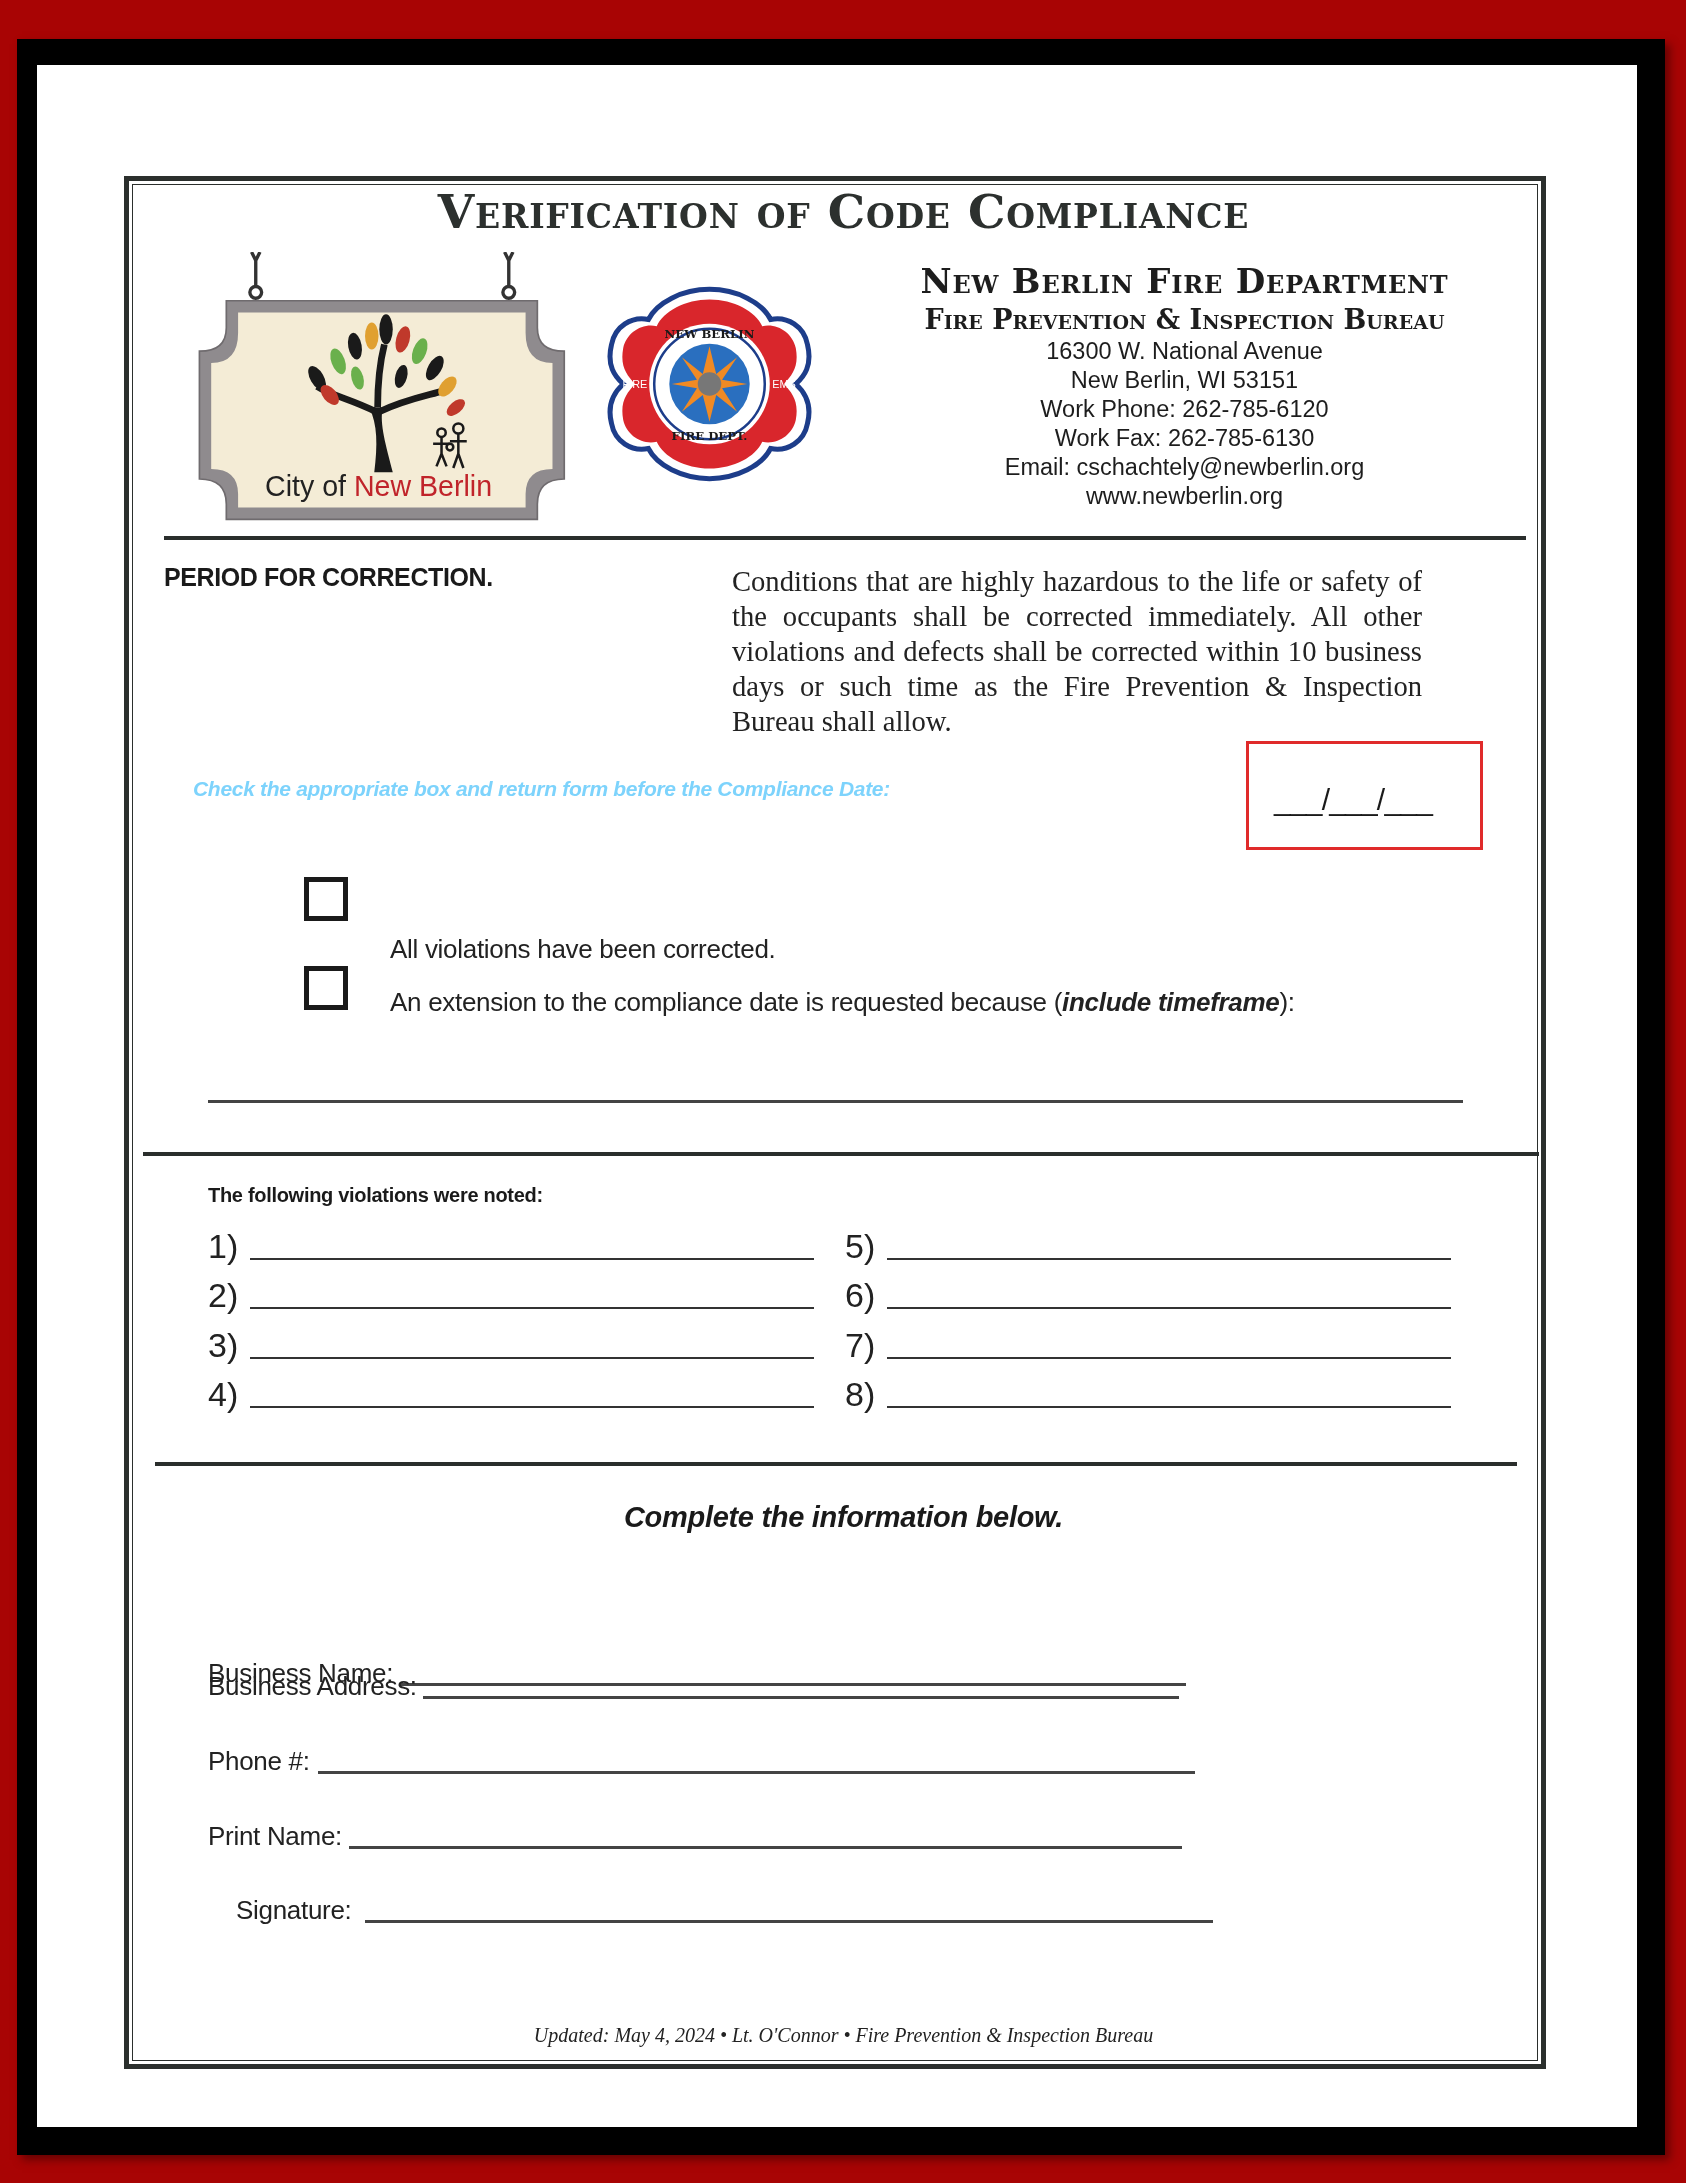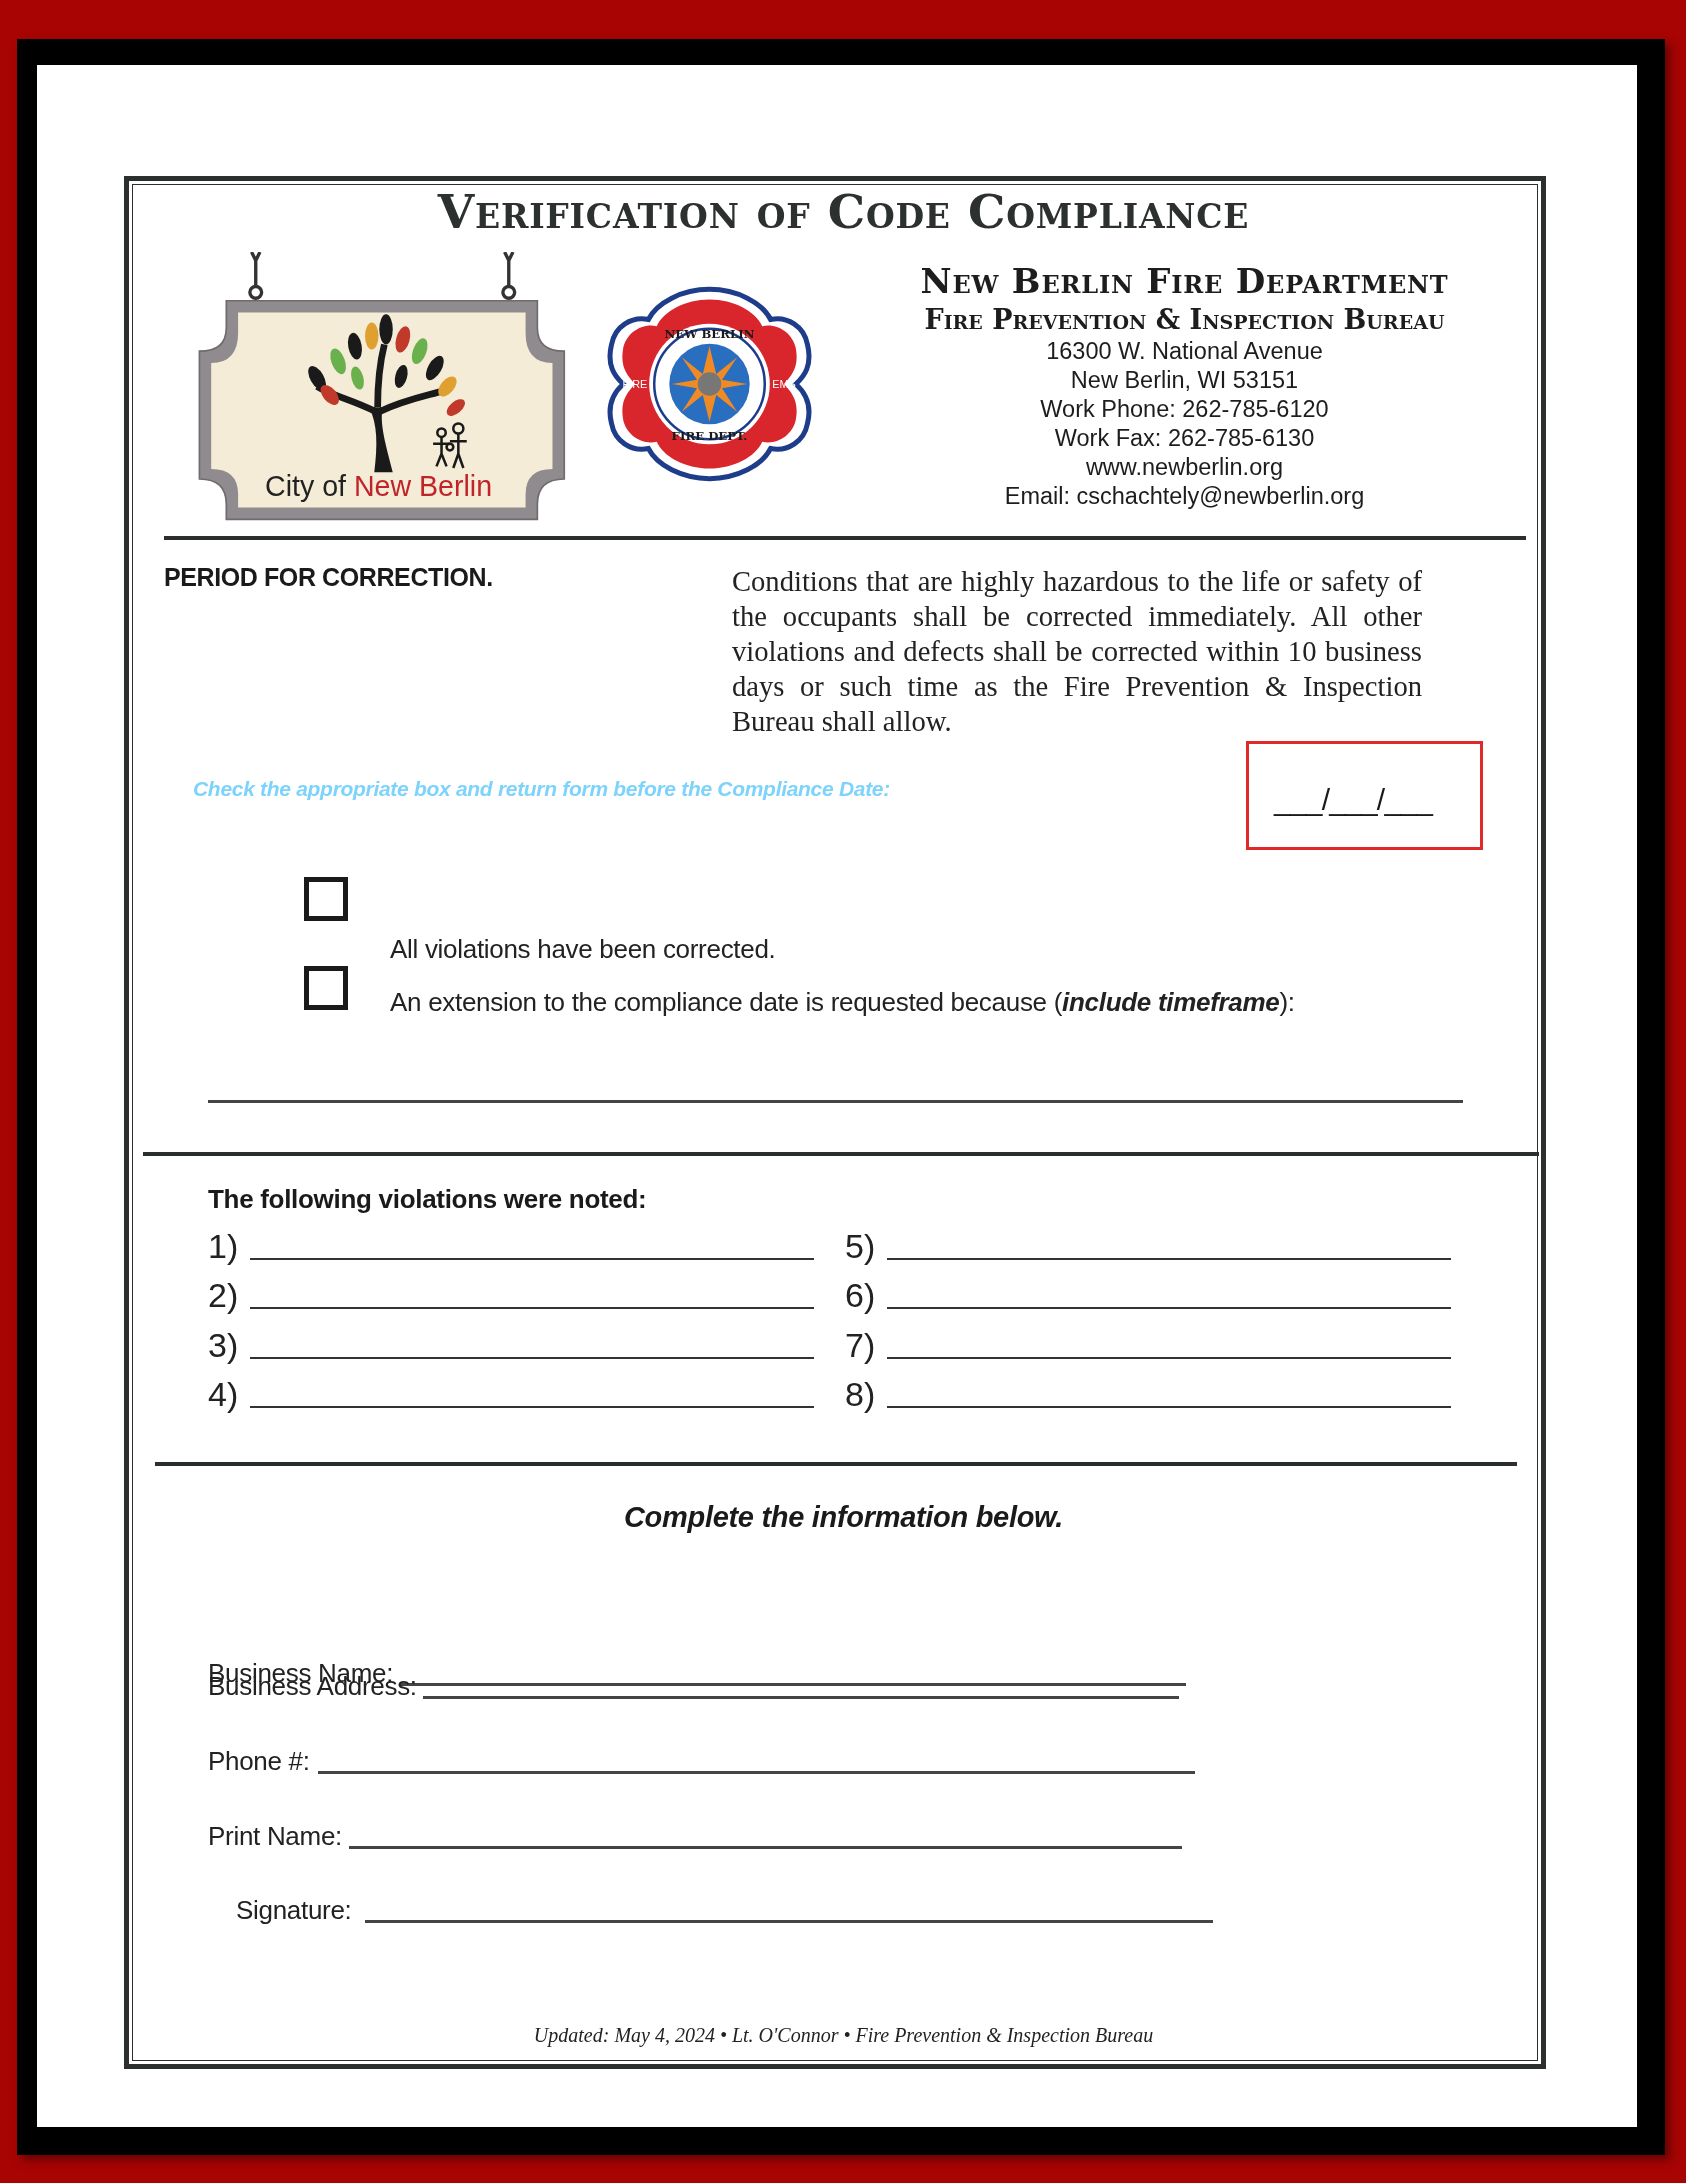--- a/index.html
+++ b/index.html
@@ -77,21 +77,21 @@
   }
 
   .checkbox {
     width: 44px; height: 44px; border: 5px solid #1a1a1a; background: #fff;
   }
   .opt-label { font-size: 26px; color: #222; letter-spacing: -0.3px; }
 
   .underline-line { height: 2.5px; background: #444; }
 
   .violations-title {
-    left: 208px; top: 1184px; font-size: 26px; font-weight: bold; letter-spacing: -0.3px;
+    left: 208px; top: 1184px; font-size: 20px; font-weight: bold; letter-spacing: -0.3px;
   }
   .vio-item { position: absolute; display: flex; align-items: flex-end; }
   .vio-num { font-size: 34px; width: 42px; line-height: 37px; color: #222; }
   .vio-line { width: 564px; height: 2.5px; background: #333; margin-left: 0; margin-bottom: 5px; }
 
   .complete-title {
     left: 0; right: 0; top: 1501px; text-align: center;
     font-size: 29px; font-weight: bold; font-style: italic; letter-spacing: -0.3px;
   }
   .field-row { position: absolute; left: 208px; display: flex; align-items: flex-end; }
@@ -166,22 +166,22 @@
   <text x="216" y="122" text-anchor="middle" font-family="Liberation Sans, sans-serif" font-size="13" fill="#fff">EMS</text>
 </svg>
 
 <div class="abs dept">
   <div class="dept-name">New Berlin Fire Department</div>
   <div class="dept-bureau">Fire Prevention &amp; Inspection Bureau</div>
   <div class="dept-line">16300 W. National Avenue</div>
   <div class="dept-line">New Berlin, WI 53151</div>
   <div class="dept-line">Work Phone: 262-785-6120</div>
   <div class="dept-line">Work Fax: 262-785-6130</div>
+  <div class="dept-line">Email: cschachtely@newberlin.org</div>
   <div class="dept-line">www.newberlin.org</div>
-  <div class="dept-line">Email: cschachtely@newberlin.org</div>
 </div>
 
 <div class="abs hr-thick" style="left:164px; top:536px; width:1362px;"></div>
 
 <div class="abs period-label">PERIOD FOR CORRECTION.</div>
 <div class="abs conditions">Conditions that are highly hazardous to the life or safety of the occupants shall be corrected immediately.  All other violations and defects shall be corrected within 10 business days or such time as the Fire Prevention &amp; Inspection Bureau shall allow.</div>
 
 <div class="abs check-instr">Check the appropriate box and return form before the Compliance Date:</div>
 <div class="abs date-box">
   <span class="date-text">___/___/___</span>

